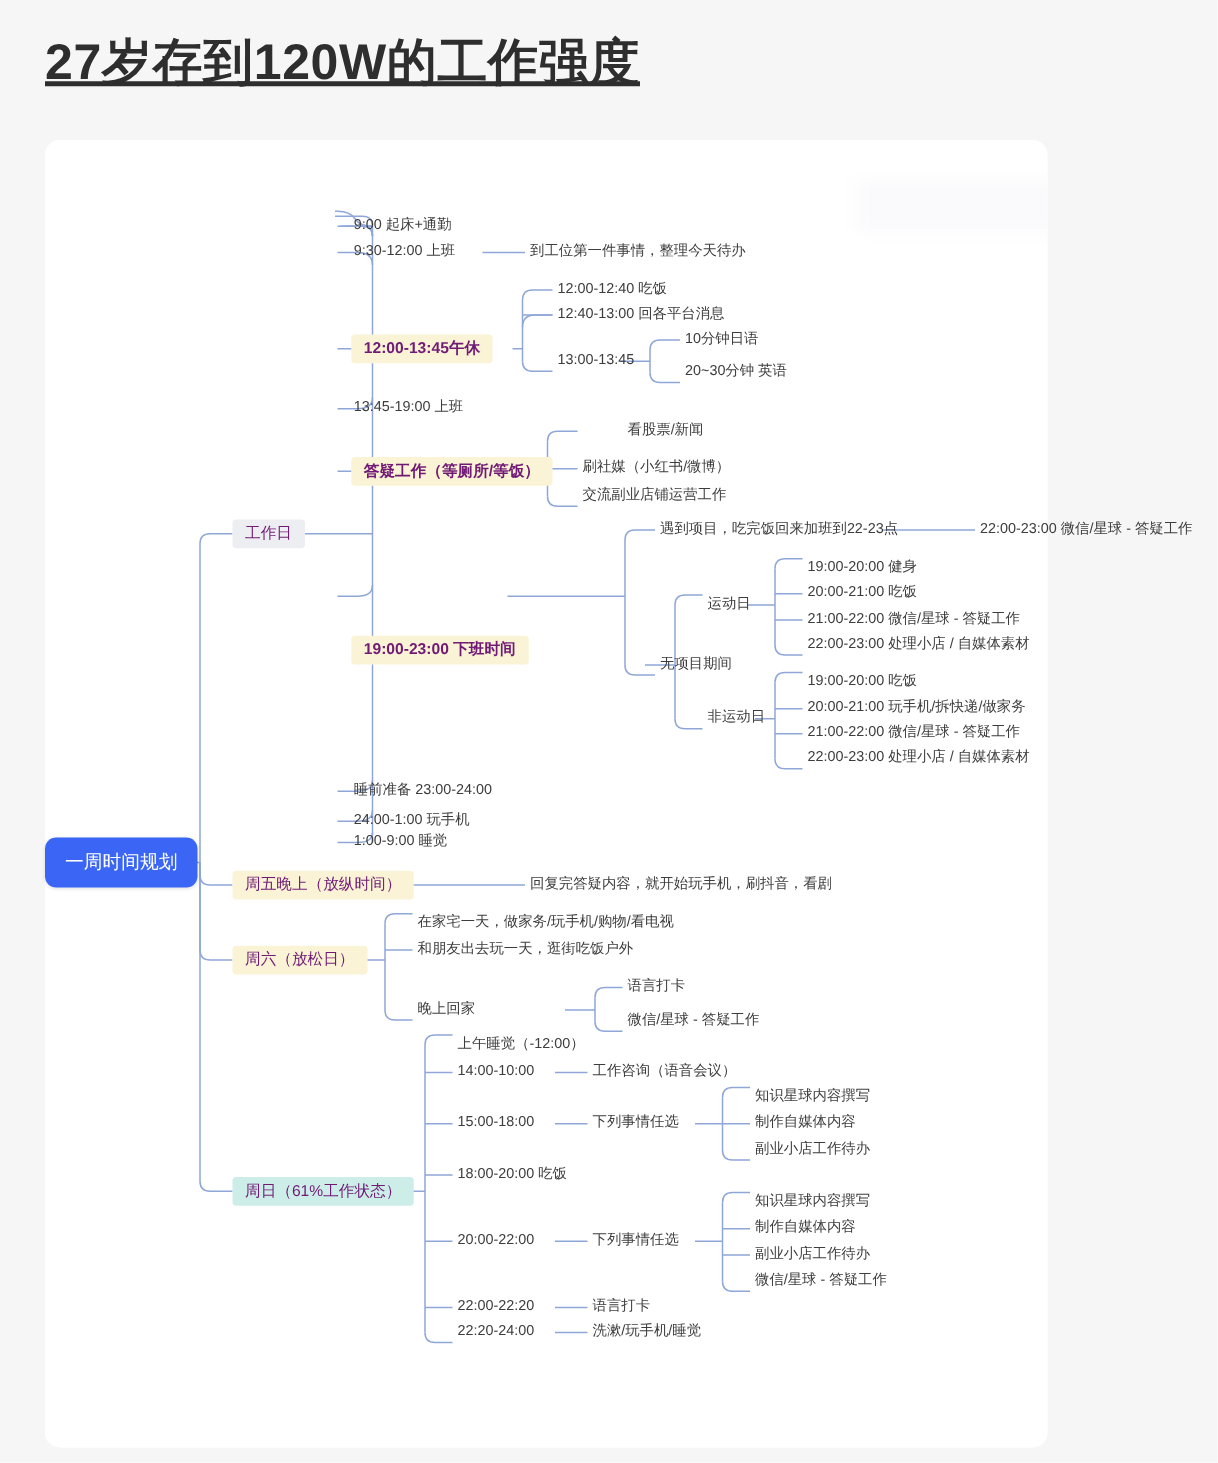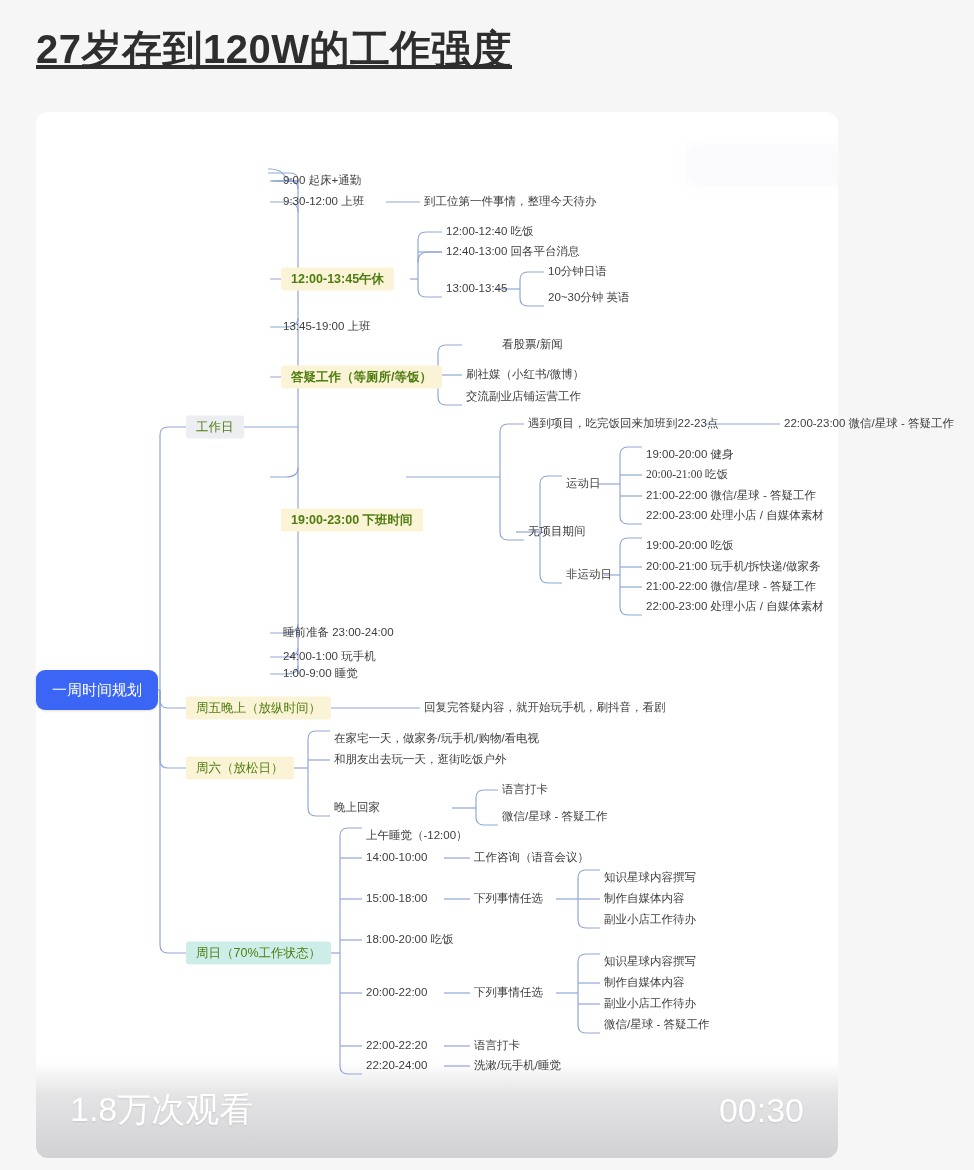--- a/index.html
+++ b/index.html
@@ -43,21 +43,21 @@
     position:absolute;
     font-size:11.5px;
     color:#3d3d3d;
     white-space:nowrap;
     line-height:1.2;
     transform:translateY(-50%);
     font-family:"Liberation Sans","DejaVu Sans",sans-serif;
   }
   .node.lvl1{
     font-size:12.5px;
-    color:#4d7c0f;
+    color:#701a75;
     padding:4px 10px;
     border-radius:3px;
   }
   .node.bold{font-weight:700;}
   .hl-yellow{background:#fbf3d5;}
   .hl-gray{background:#eceef2;}
   .hl-cyan{background:#cdeee8;}
   .node.root{
     background:#3b66f5;
     color:#ffffff;
@@ -85,24 +85,20 @@
 </style>
 </head>
 <body>
 
 <div id="page-title">27岁存到120W的工作强度</div>
 
 <div id="video-card">
   <div id="mindmap-canvas"></div>
   <div id="blur-patch"></div>
 
-  <div id="video-footer">
-    <span id="views-count">1.8万次观看</span>
-    <span id="video-duration">00:30</span>
-  </div>
 </div>
 
 <svg id="wires" viewBox="0 0 974 1170">
   <g fill="none" stroke="#8fa6d8" stroke-width="1.2">
 
     <path d="M143,690 H160"></path>
     <path d="M160,690 V435 Q160,427 168,427 H186"></path>
     <path d="M160,690 V700 Q160,708 168,708 H186"></path>
     <path d="M160,690 V760 Q160,768 168,768 H186"></path>
     <path d="M160,690 V945 Q160,953 168,953 H186"></path>
@@ -216,21 +212,21 @@
 
     <path d="M444,1066 H470"></path>
   </g>
 </svg>
 
 <div class="node root" style="left:36px;top:690px;">一周时间规划</div>
 
 <div class="node lvl1 hl-gray" style="left:186px;top:427px;">工作日</div>
 <div class="node lvl1 hl-yellow" style="left:186px;top:708px;">周五晚上（放纵时间）</div>
 <div class="node lvl1 hl-yellow" style="left:186px;top:768px;">周六（放松日）</div>
-<div class="node lvl1 hl-cyan" style="left:186px;top:953px;">周日（70%工作状态）</div>
+<div class="node lvl1 hl-cyan" style="left:186px;top:953px;">周日（61%工作状态）</div>
 
 <div class="node" style="left:283px;top:181px;">9:00 起床+通勤</div>
 <div class="node" style="left:283px;top:202px;">9:30-12:00 上班</div>
 <div class="node" style="left:424px;top:202px;">到工位第一件事情，整理今天待办</div>
 
 <div class="node lvl1 bold hl-yellow" style="left:281px;top:279px;">12:00-13:45午休</div>
 <div class="node" style="left:446px;top:232px;">12:00-12:40 吃饭</div>
 <div class="node" style="left:446px;top:252px;">12:40-13:00 回各平台消息</div>
 <div class="node" style="left:446px;top:289px;">13:00-13:45</div>
 <div class="node" style="left:548px;top:272px;">10分钟日语</div>
@@ -243,21 +239,21 @@
 <div class="node" style="left:466px;top:375px;">刷社媒（小红书/微博）</div>
 <div class="node" style="left:466px;top:397px;">交流副业店铺运营工作</div>
 
 <div class="node lvl1 bold hl-yellow" style="left:281px;top:477px;margin-top:43px;">19:00-23:00 下班时间</div>
 <div class="node" style="left:528px;top:424px;">遇到项目，吃完饭回来加班到22-23点</div>
 <div class="node" style="left:784px;top:424px;">22:00-23:00 微信/星球 - 答疑工作</div>
 <div class="node" style="left:528px;top:532px;">无项目期间</div>
 
 <div class="node" style="left:566px;top:484px;">运动日</div>
 <div class="node" style="left:646px;top:455px;">19:00-20:00 健身</div>
-<div class="node" style="left:646px;top:475px;font-family:Liberation Serif, serif;">20:00-21:00 吃饭</div>
+<div class="node" style="left:646px;top:475px;">20:00-21:00 吃饭</div>
 <div class="node" style="left:646px;top:496px;">21:00-22:00 微信/星球 - 答疑工作</div>
 <div class="node" style="left:646px;top:516px;">22:00-23:00 处理小店 / 自媒体素材</div>
 
 <div class="node" style="left:566px;top:575px;">非运动日</div>
 <div class="node" style="left:646px;top:546px;">19:00-20:00 吃饭</div>
 <div class="node" style="left:646px;top:567px;">20:00-21:00 玩手机/拆快递/做家务</div>
 <div class="node" style="left:646px;top:587px;">21:00-22:00 微信/星球 - 答疑工作</div>
 <div class="node" style="left:646px;top:607px;">22:00-23:00 处理小店 / 自媒体素材</div>
 
 <div class="node" style="left:283px;top:633px;">睡前准备 23:00-24:00</div>

